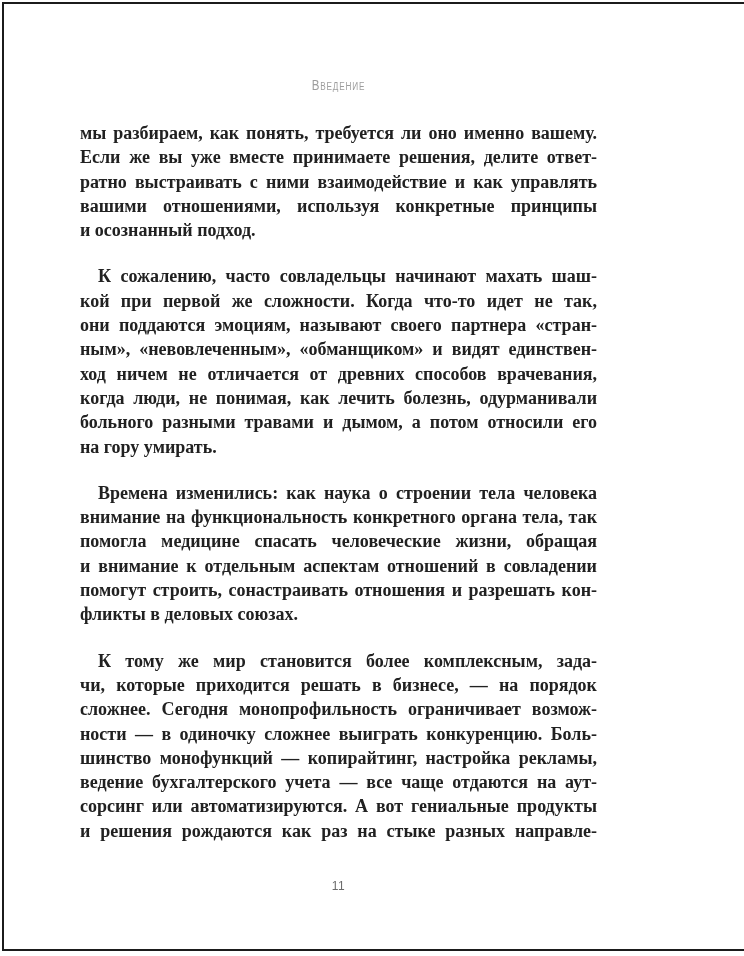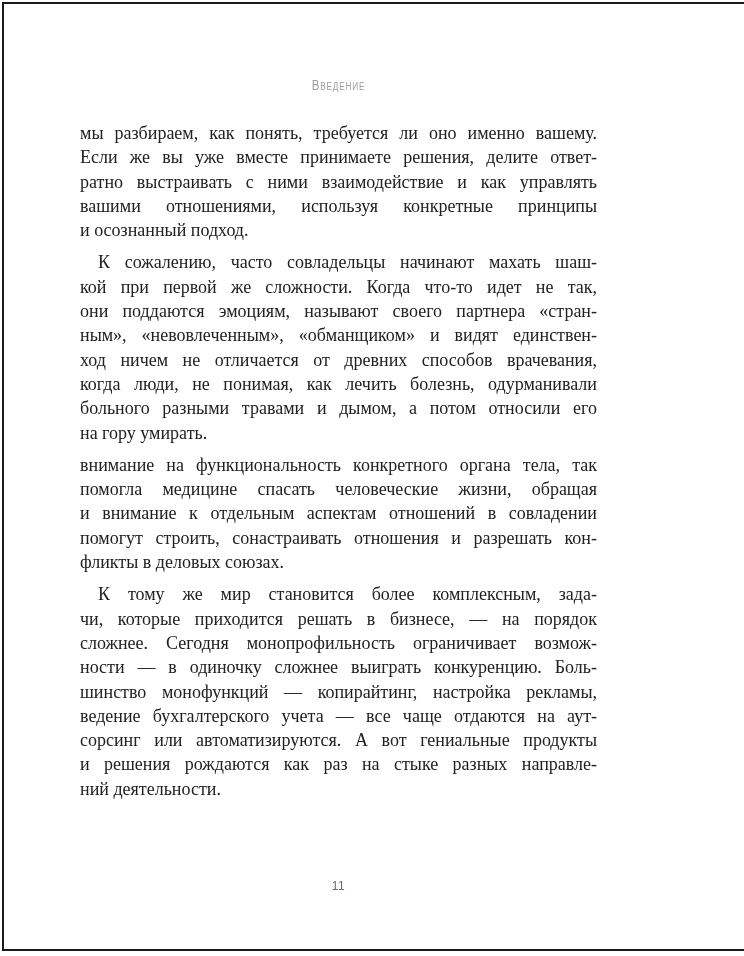--- a/index.html
+++ b/index.html
@@ -32,22 +32,22 @@
     color: var(--head, #9d9d9d);
     transform: scaleX(0.82);
   }
   .body-text {
     position: absolute;
     top: 121px; left: 80px; width: 517px;
     font-size: 18px;
     line-height: 24.3px;
     color: var(--text, #212121);
   }
-  .para { margin: 0; }
-  .para + .para { margin-top: 8px; }
+  .para { margin: 0; font-weight: bold; }
+  .para + .para { margin-top: 22px; }
   .line {
     text-align: justify;
     text-align-last: justify;
   }
   .line.indent { text-indent: 18px; }
   .line.last {
     text-align: right;
     text-align-last: left;
   }
   .page-number {
@@ -80,33 +80,33 @@
         <div class="line indent">К сожалению, часто совладельцы начинают махать шаш-</div>
         <div class="line">кой при первой же сложности. Когда что-то идет не так,</div>
         <div class="line">они поддаются эмоциям, называют своего партнера «стран-</div>
         <div class="line">ным», «невовлеченным», «обманщиком» и видят единствен-</div>
         <div class="line">ход ничем не отличается от древних способов врачевания,</div>
         <div class="line">когда люди, не понимая, как лечить болезнь, одурманивали</div>
         <div class="line">больного разными травами и дымом, а потом относили его</div>
         <div class="line last">на гору умирать.</div>
       </div>
       <div class="para">
+        <div class="line indent">Времена изменились: как наука о строении тела человека</div>
         <div class="line">внимание на функциональность конкретного органа тела, так</div>
         <div class="line">помогла медицине спасать человеческие жизни, обращая</div>
         <div class="line">и внимание к отдельным аспектам отношений в совладении</div>
         <div class="line">помогут строить, сонастраивать отношения и разрешать кон-</div>
         <div class="line last">фликты в деловых союзах.</div>
       </div>
       <div class="para">
         <div class="line indent">К тому же мир становится более комплексным, зада-</div>
         <div class="line">чи, которые приходится решать в бизнесе, — на порядок</div>
         <div class="line">сложнее. Сегодня монопрофильность ограничивает возмож-</div>
         <div class="line">ности — в одиночку сложнее выиграть конкуренцию. Боль-</div>
         <div class="line">шинство монофункций — копирайтинг, настройка рекламы,</div>
         <div class="line">ведение бухгалтерского учета — все чаще отдаются на аут-</div>
         <div class="line">сорсинг или автоматизируются. А вот гениальные продукты</div>
         <div class="line">и решения рождаются как раз на стыке разных направле-</div>
-        <div class="line last">ний деятельности.</div>
       </div>
     </div>
 
   <div class="page-number">11</div>
 </div>
 
 </body></html>

